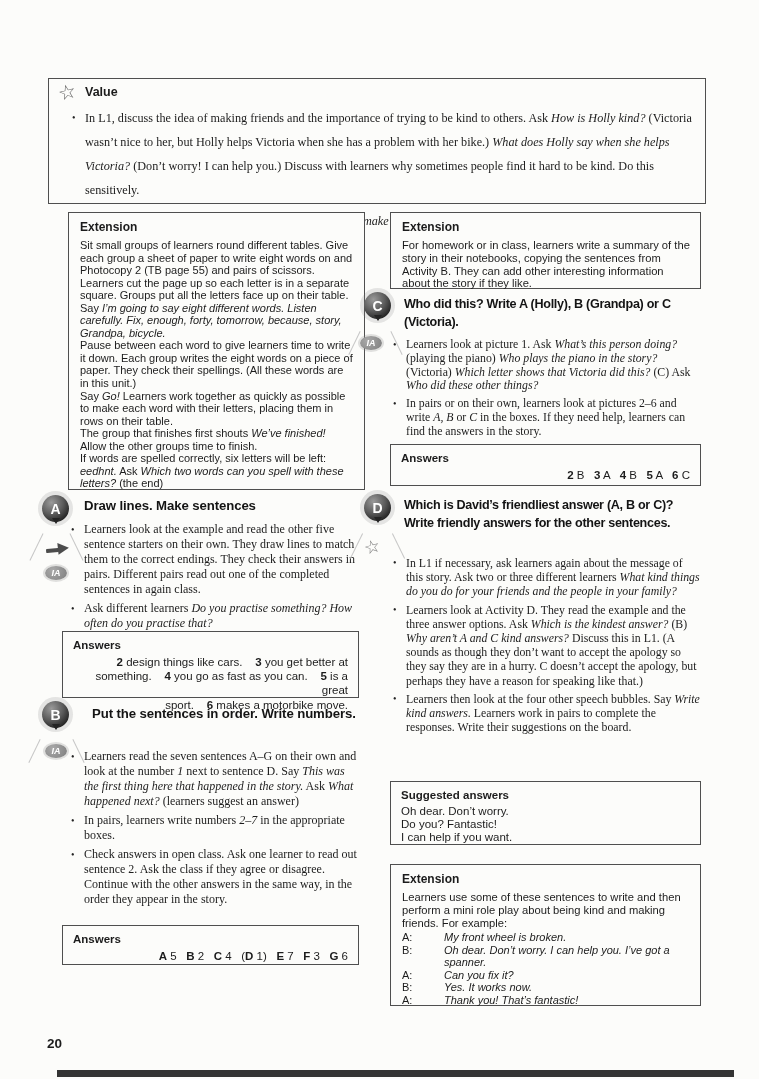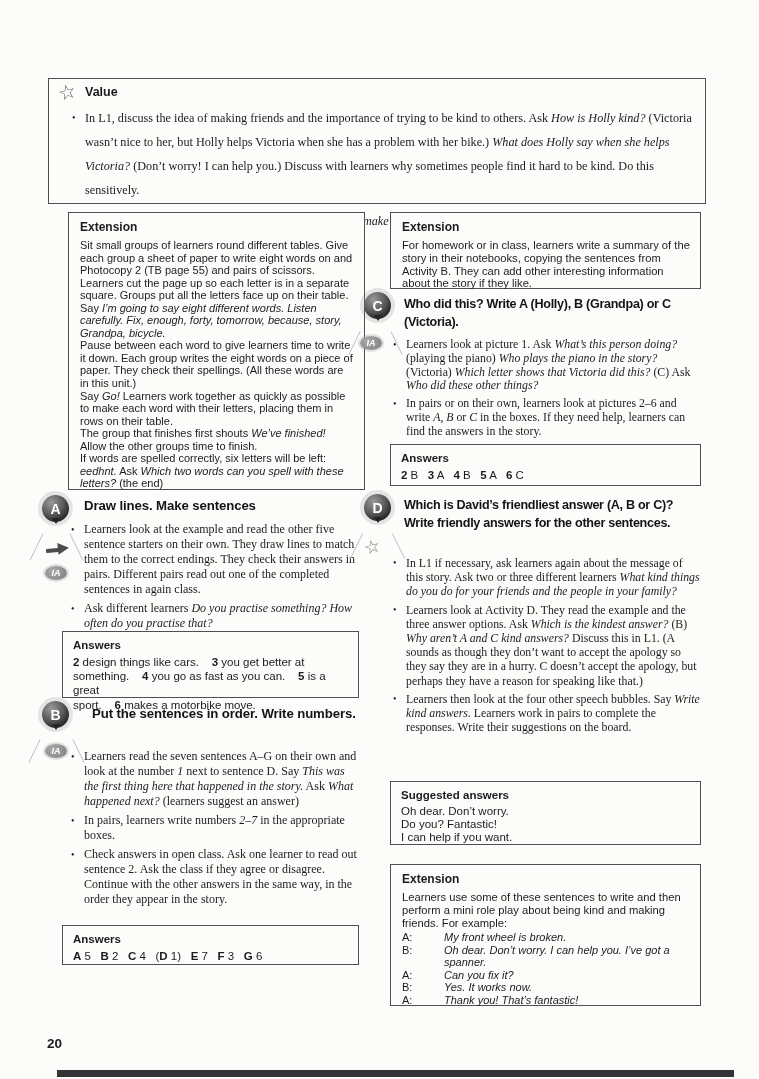--- a/index.html
+++ b/index.html
@@ -32,21 +32,21 @@
   .stitle{position:absolute;font-weight:700;color:#141414;}
   .stitle-l{font-size:13.2px;line-height:19px;letter-spacing:-0.1px;}
   .stitle-r{font-size:12.6px;line-height:18px;letter-spacing:-0.3px;}
   .blist{position:absolute;display:flex;flex-direction:column;gap:4px;}
   .blist-l .bi{font-size:12px;line-height:15px;}
   .blist-c .bi{font-size:11.8px;line-height:13.8px;}
   .blist-d .bi{font-size:11.8px;line-height:14.2px;}
   
   .ans-box{padding:6px 10px 4px 10px;}
   .ans-title{font-weight:700;font-size:11.5px;line-height:14px;margin-bottom:3px;}
-  .ans-line{font-size:11.5px;line-height:14.2px;white-space:pre-wrap;}
+  .ans-line{font-size:11.5px;line-height:14.2px;white-space:pre-wrap;text-align:right;}
   
   .ext-box{padding:7px 10px 4px 11px;}
   .ext-box .box-title{margin-bottom:5px;}
   .left-ext{left:68px;top:212px;width:297px;height:278px;}
   .left-ext .ext-body{font-size:11px;line-height:12.55px;}
   .right-ext{left:390px;top:212px;width:311px;height:77px;}
   .right-ext .ext-body{font-size:11.2px;line-height:12.8px;}
   .bottom-ext{left:390px;top:864px;width:311px;height:142px;}
   .bottom-ext .ext-body{font-size:11.2px;line-height:12.8px;margin-bottom:2px;}
   .dlg{position:relative;padding-left:42px;font-size:11px;line-height:12.5px;}

